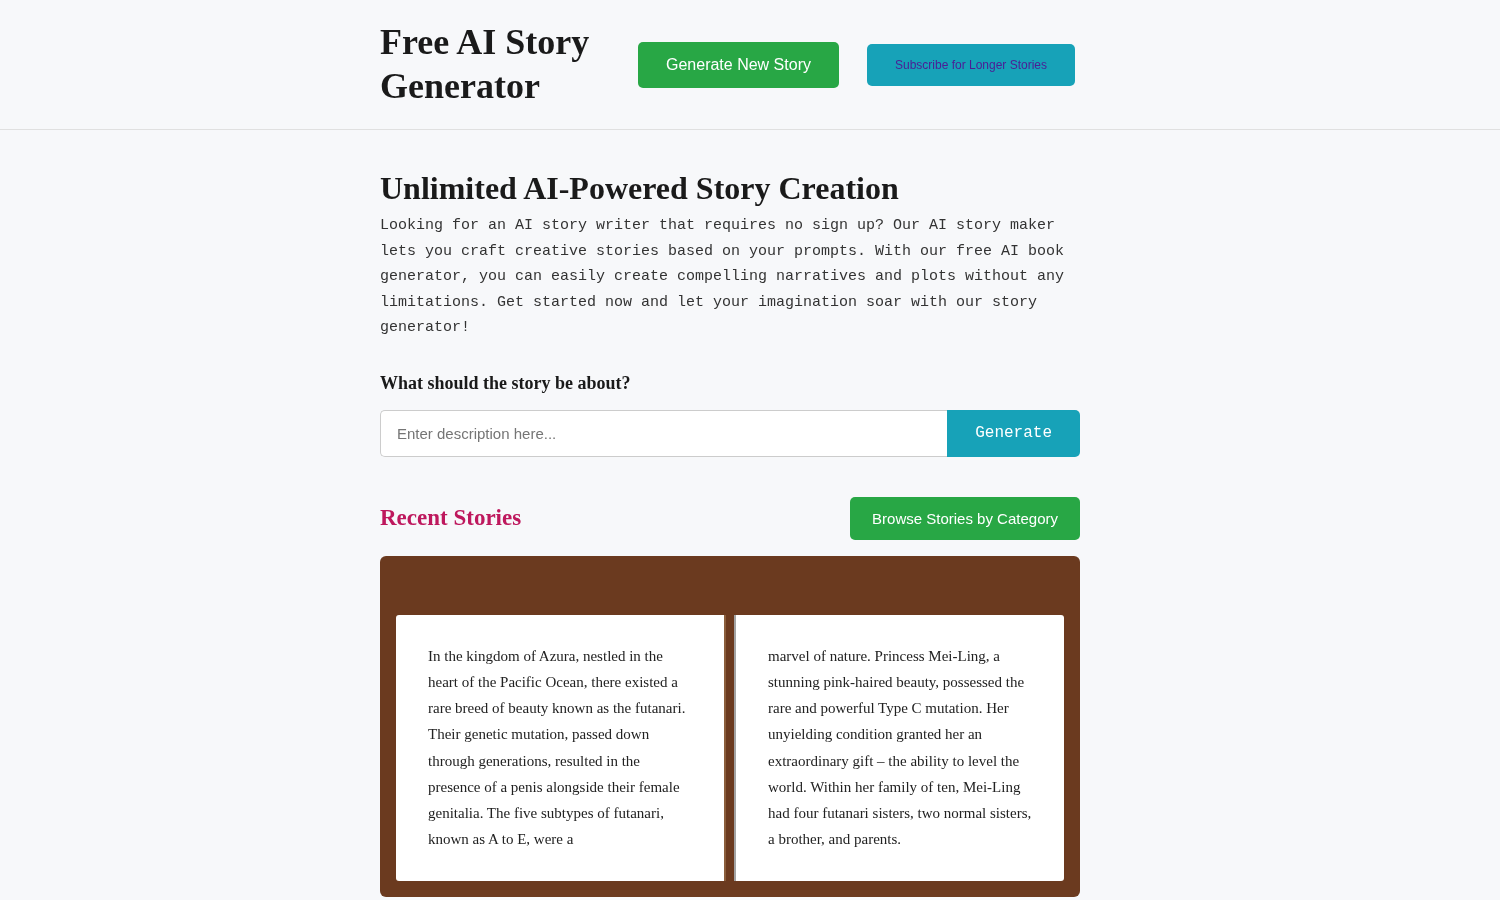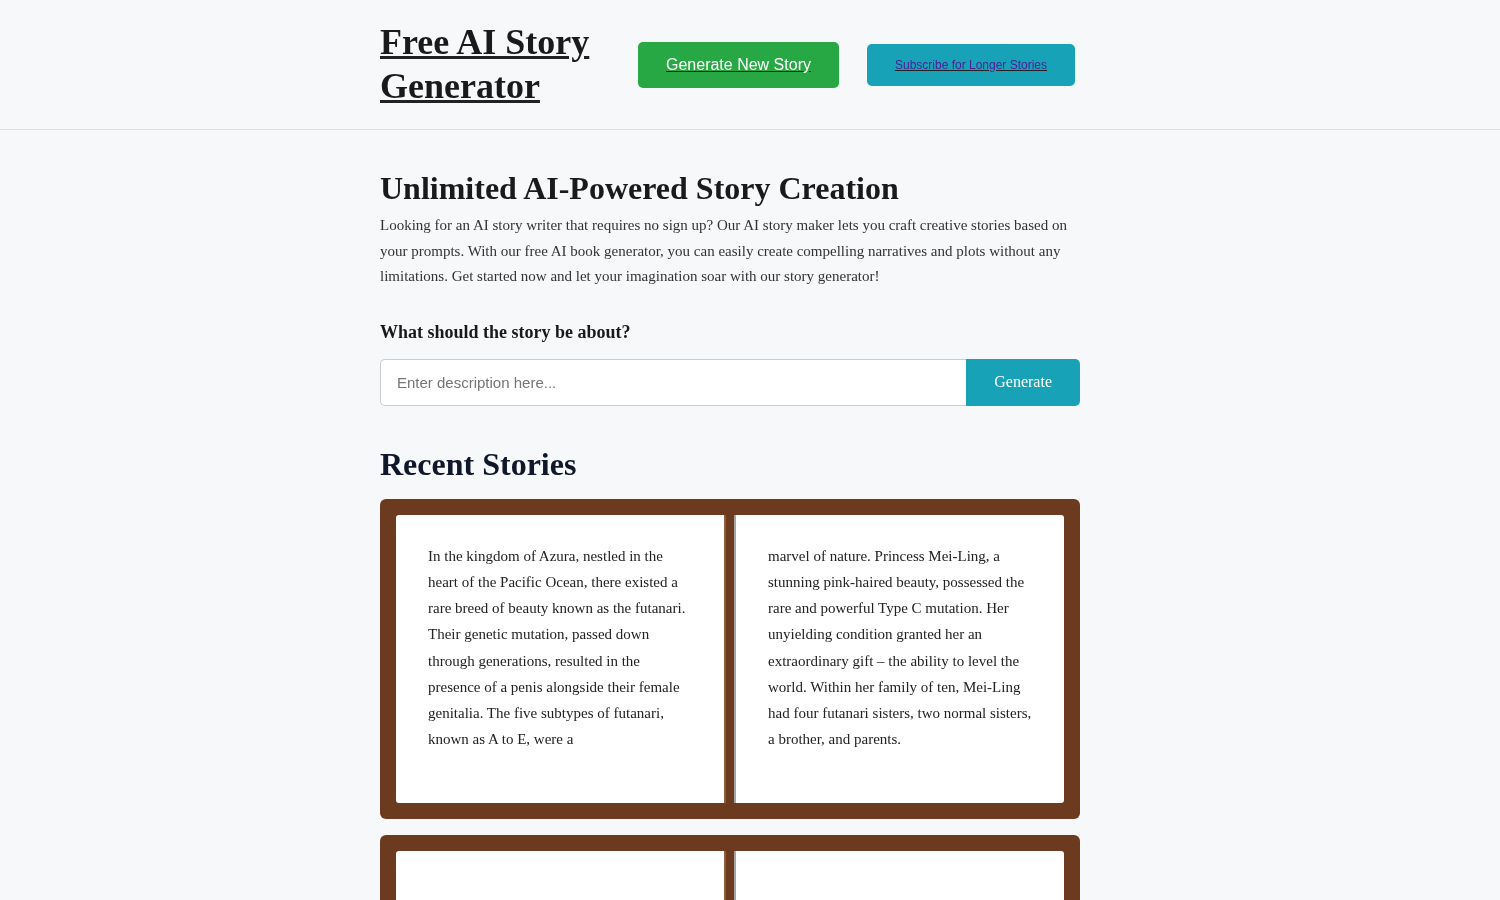--- a/index.html
+++ b/index.html
@@ -17,21 +17,20 @@
     header {
       background-color: #f7f8fa;
       border-bottom: 1px solid #e0e0e0;
       padding: 20px 0;
       display: flex;
       align-items: center;
       justify-content: flex-start;
       padding-left: 380px;
       gap: 48px;
       min-height: 130px;
-      text-decoration: underline;
     }
     .site-title {
       font-family: Georgia, serif;
       font-size: 36px;
       font-weight: 700;
       color: #1a1a1a;
       line-height: 1.2;
       max-width: 210px;
     }
     .header-buttons {
@@ -68,21 +67,21 @@
       margin-left: 380px;
     }
     .section-heading {
       font-family: Georgia, serif;
       font-size: 32px;
       font-weight: 700;
       color: #1a1a1a;
       margin-bottom: 6px;
     }
     .intro-text {
-      font-family: Liberation Serif, serif;
+      font-family: Liberation Mono, monospace;
       font-size: 15px;
       color: #333;
       line-height: 1.7;
       margin-bottom: 32px;
     }
     .story-prompt-label {
       font-family: Georgia, serif;
       font-size: 18px;
       font-weight: 700;
       color: #1a1a1a;
@@ -105,34 +104,34 @@
       background: #fff;
       color: #555;
     }
     .btn-generate-story {
       background-color: #17a2b8;
       color: #fff;
       border: none;
       border-radius: 0 5px 5px 0;
       padding: 14px 28px;
       font-size: 16px;
-      font-family: Liberation Serif, serif;
+      font-family: Liberation Mono, monospace;
       cursor: pointer;
     }
     .recent-stories-header {
       display: flex;
       align-items: center;
       justify-content: space-between;
       margin-bottom: 16px;
     }
     .recent-stories-title {
       font-family: Georgia, serif;
-      font-size: 32px;
-      font-weight: 700;
-      color: #0f172a;
+      font-size: 23px;
+      font-weight: 700;
+      color: #be185d;
     }
     .btn-browse {
       background-color: #28a745;
       color: #fff;
       border: none;
       border-radius: 5px;
       padding: 13px 22px;
       font-size: 15px;
       font-family: Arial, sans-serif;
       cursor: pointer;
@@ -149,20 +148,21 @@
     }
     .book-page {
       background-color: #fff;
       flex: 1;
       padding: 28px 32px;
       font-family: Georgia, serif;
       font-size: 15px;
       line-height: 1.75;
       color: #222;
       border-radius: 3px;
+      margin-top: 43px;
     }
     .book-page-left {
       border-radius: 3px 0 0 3px;
       border-right: 2px solid #8b5e3c;
     }
     .book-page-right {
       border-radius: 0 3px 3px 0;
       border-left: 2px solid #a3a3a3;
     }
     .book-divider {
@@ -195,20 +195,21 @@
   <p class="intro-text">Looking for an AI story writer that requires no sign up? Our AI story maker lets you craft creative stories based on your prompts. With our free AI book generator, you can easily create compelling narratives and plots without any limitations. Get started now and let your imagination soar with our story generator!</p>
 
   <h3 class="story-prompt-label">What should the story be about?</h3>
   <div class="prompt-row">
     <input class="prompt-input" type="text" placeholder="Enter description here..." style="">
     <button class="btn-generate-story">Generate</button>
   </div>
 
   <div class="recent-stories-header">
     <h3 class="recent-stories-title">Recent Stories</h3>
+    <button class="btn-browse">Browse Stories by Category</button>
   </div>
 
   <div class="book-container">
     <div class="book-page book-page-left">
       <p>In the kingdom of Azura, nestled in the heart of the Pacific Ocean, there existed a rare breed of beauty known as the futanari. Their genetic mutation, passed down through generations, resulted in the presence of a penis alongside their female genitalia. The five subtypes of futanari, known as A to E, were a</p>
     </div>
     <div class="book-divider"></div>
     <div class="book-page book-page-right">
       <p>marvel of nature. Princess Mei-Ling, a stunning pink-haired beauty, possessed the rare and powerful Type C mutation. Her unyielding condition granted her an extraordinary gift – the ability to level the world. Within her family of ten, Mei-Ling had four futanari sisters, two normal sisters, a brother, and parents.</p>
     </div>

